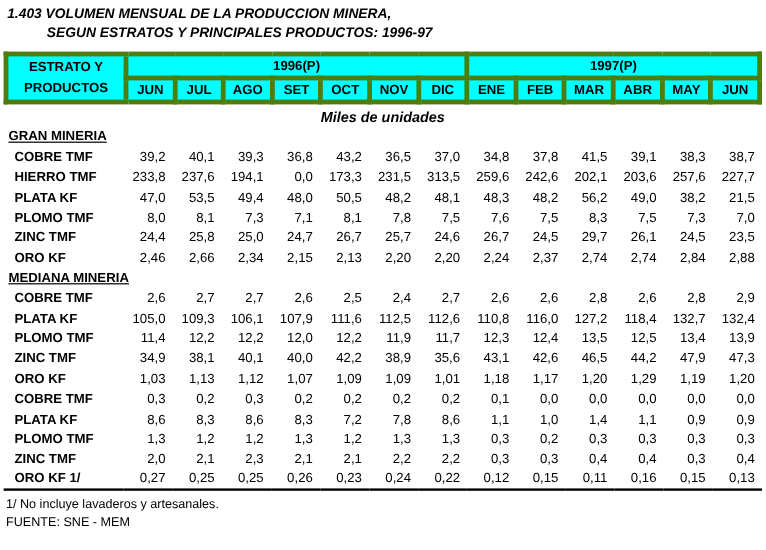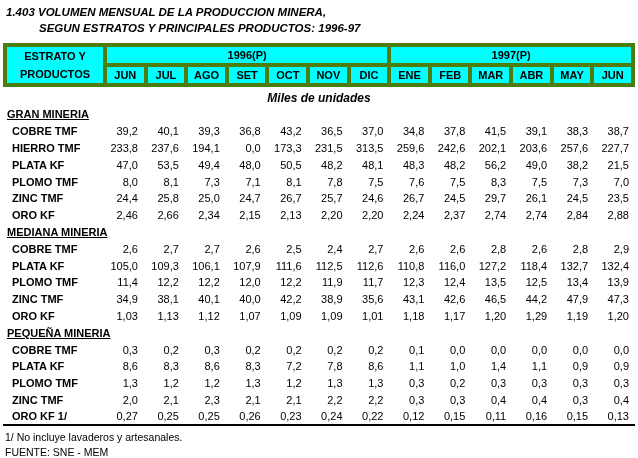--- a/index.html
+++ b/index.html
@@ -305,23 +305,20 @@
           <td class="num">1,09</td>
           <td class="num">1,09</td>
           <td class="num">1,01</td>
           <td class="num">1,18</td>
           <td class="num">1,17</td>
           <td class="num">1,20</td>
           <td class="num">1,29</td>
           <td class="num">1,19</td>
           <td class="num">1,20</td>
         </tr>
-        <tr class="section-row">
-          <td colspan="14"><span>PEQUEÑA MINERIA</span></td>
-        </tr>
         <tr>
           <td class="rowlabel">COBRE TMF</td>
           <td class="num">0,3</td>
           <td class="num">0,2</td>
           <td class="num">0,3</td>
           <td class="num">0,2</td>
           <td class="num">0,2</td>
           <td class="num">0,2</td>
           <td class="num">0,2</td>
           <td class="num">0,1</td>

